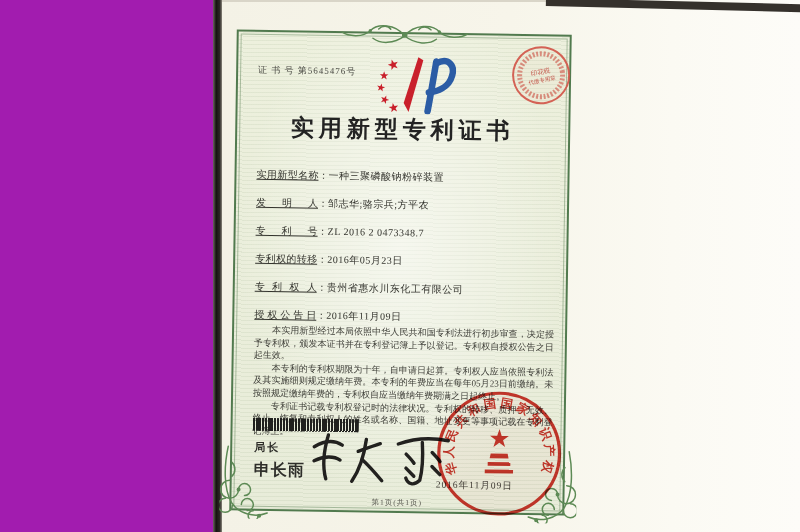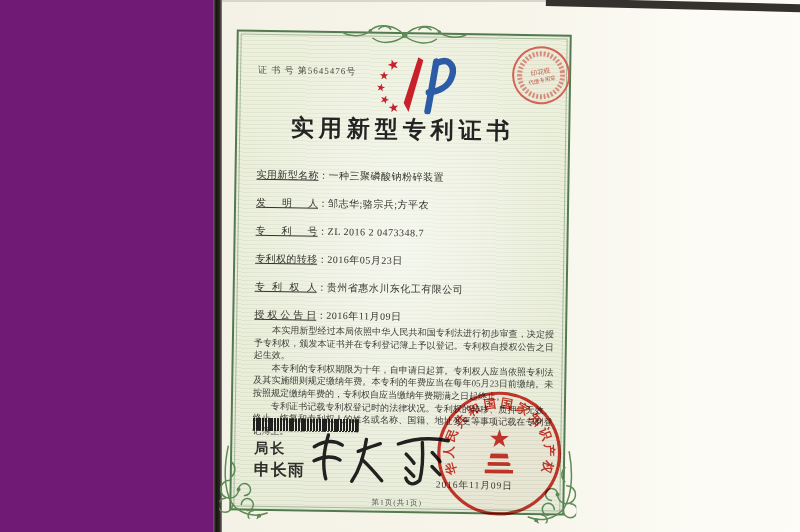--- a/index.html
+++ b/index.html
@@ -1,18 +1,18 @@
 <!DOCTYPE html>
 <html><head>
 <meta charset="utf-8">
 <style>
   html,body{margin:0;padding:0;}
   body{width:800px;height:532px;overflow:hidden;background:#ffffff;
        font-family:"Liberation Serif","DejaVu Serif",serif;}
-  .scene{position:relative;width:800px;height:532px;background:#701a75;}
+  .scene{position:relative;width:800px;height:532px;background:#a21caf;}
   
   .spine{position:absolute;left:213px;top:0;width:9px;height:532px;
          background:linear-gradient(90deg,#6b6760,#15120f 35%,#2b2824 75%,#8a867c);}
   
   .paper{position:absolute;left:222px;top:0;width:578px;height:532px;
          background:linear-gradient(90deg,#f4f2e6 0,#f7f5ea 50%,#fbfaf3 78%,#fdfcf8 100%);}
   .paper-top-line{position:absolute;left:222px;top:0;width:332px;height:2px;background:#d9d5c8;}
   
   .top-bar{position:absolute;left:546px;top:-2px;width:262px;height:8px;background:#35312c;
            transform:rotate(1.4deg);transform-origin:left top;}
@@ -34,21 +34,21 @@
   .field{height:28px;font-size:10px;color:#34342e;white-space:nowrap;}
   .fl{display:inline-block;width:62px;text-align:justify;text-align-last:justify;vertical-align:bottom;text-decoration:underline;}
   .colon{display:inline-block;}
   .fv{letter-spacing:.5px;}
   .paras{left:20px;top:292px;width:300px;font-size:9px;line-height:12.6px;color:#3c3c36;}
   .paras p{margin:0;text-indent:2em;text-align:justify;}
   .barcode{left:20px;top:386px;width:106px;height:13px;
      background:
        repeating-linear-gradient(90deg,#20201e 0 2px,rgba(0,0,0,0) 2px 3px),
        repeating-linear-gradient(90deg,rgba(0,0,0,0) 0 5px,#20201e 5px 7px,rgba(0,0,0,0) 7px 11px);}
-  .dir-label{left:22px;top:408px;font-size:14px;letter-spacing:2px;color:#2e2e2a;font-weight:bold;}
+  .dir-label{left:22px;top:408px;font-size:11px;letter-spacing:2px;color:#2e2e2a;font-weight:bold;}
   .dir-name{left:22px;top:428px;font-size:16px;letter-spacing:1px;color:#2e2e2a;font-weight:bold;}
   .signature{left:70px;top:390px;width:165px;height:72px;}
   .seal-date{left:204px;top:444px;font-size:9.5px;letter-spacing:1px;color:#3f3b35;z-index:1;}
   .big-seal{left:201px;top:352px;width:132px;height:132px;mix-blend-mode:multiply;opacity:.93;z-index:2;}
   .footer{left:0;bottom:3px;width:100%;text-align:center;font-size:7.5px;color:#55554d;letter-spacing:1px;}
   .orn-top{top:-13px;left:50%;transform:translateX(-50%);width:150px;height:28px;}
   .orn-bl{left:-12px;bottom:-10px;width:58px;height:78px;}
   .orn-br{right:-14px;bottom:-10px;width:58px;height:78px;transform:scaleX(-1);}
 </style>
 </head>

